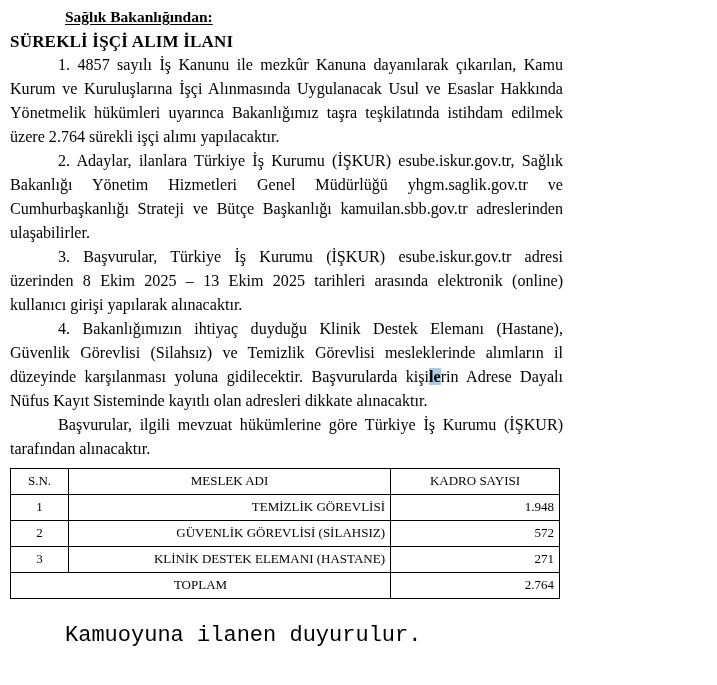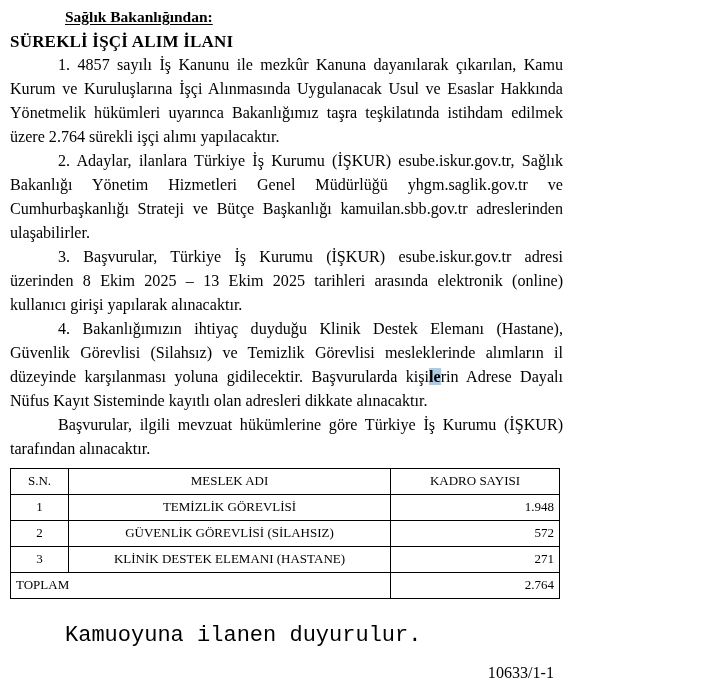--- a/index.html
+++ b/index.html
@@ -76,25 +76,25 @@
   }
   table.kadro td, table.kadro th {
     border: 1px solid #000000;
     padding: 2px 5px 3px 5px;
     font-weight: normal;
     line-height: 1.3;
     height: 20px;
     vertical-align: middle;
   }
   .col-sn    { width: 47px;  text-align: center; }
-  .col-name  { text-align: center; }
+  .col-name  { text-align: right; }
   .col-count { width: 158px; text-align: right; }
   th.col-name, th.col-count, th.col-sn { text-align: center; }
   td.total-label {
-    text-align: left;
+    text-align: center;
   }
   
   .closing {
     margin-top: 22px;
     padding-left: 55px;
     font-size: 22px;
     line-height: 1.4;
     font-family: Liberation Mono, monospace;
   }
   .ref-no {
@@ -156,15 +156,14 @@
         <tr>
           <td class="total-label" colspan="2">TOPLAM</td>
           <td class="col-count">2.764</td>
         </tr>
       </tbody>
     </table>
   </div>
 
   <div class="closing">Kamuoyuna ilanen duyurulur.</div>
 
-  <div class="ref-no">10633/1-1</div>
 
 </div>
 
 </body></html>

